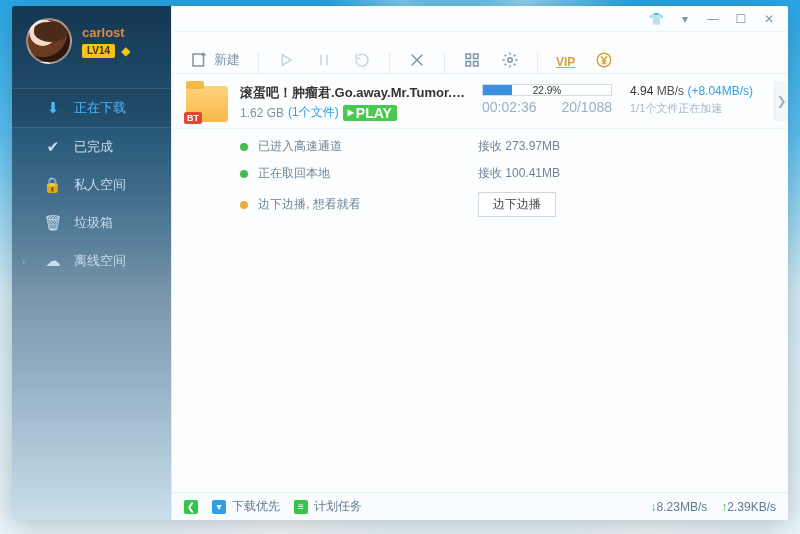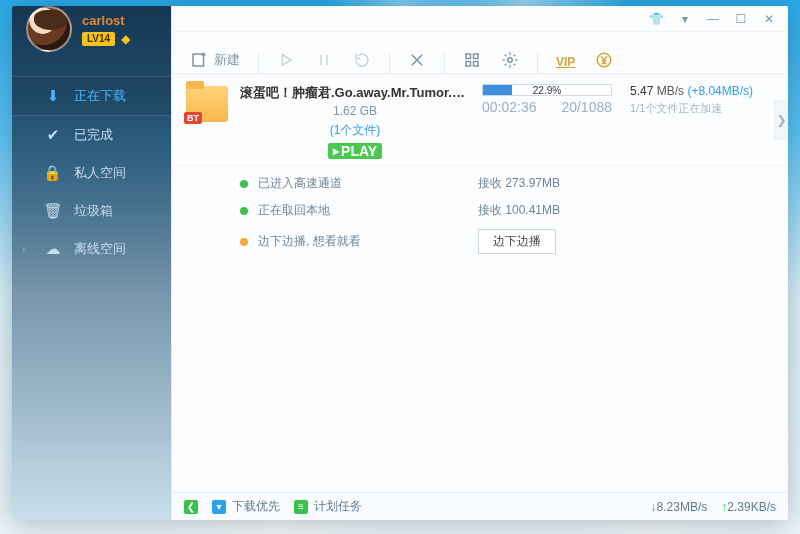--- a/index.html
+++ b/index.html
@@ -28,21 +28,21 @@
 
   
   .sidebar {
     width: 204px;
     background: linear-gradient(180deg, rgba(18,38,60,0.88) 0%, rgba(32,70,104,0.45) 65%, rgba(60,120,160,0.18) 100%);
     color: #cfe7f5;
     backdrop-filter: blur(2px);
     display: flex; flex-direction: column;
     font-size: 13px;
   }
-  .profile { padding: 0 14px 10px; display: flex; gap: 10px; align-items: center; }
+  .profile { padding: 12px 14px 10px; display: flex; gap: 10px; align-items: center; }
   .avatar {
     width: 46px; height: 46px; border-radius: 50%;
     background: radial-gradient(circle at 35% 30%, #f7d9c4 0 32%, #6b3a22 34% 60%, #2d1810 62% 100%);
     border: 2px solid rgba(255,255,255,0.5);
     position: relative; overflow: hidden;
   }
   .avatar::after{ 
     content:""; position:absolute; left:6px; top:2px; width:34px; height:20px;
     background:#4a2a18; border-radius:40% 40% 50% 50%;
   }
@@ -123,21 +123,21 @@
     background:#e4452f; color:#fff; font-size:9px; font-weight:700;
     padding:1px 3px; border-radius:2px;
   }
 
   .task-center { flex:1; min-width:0; }
   .title-row { display:flex; align-items:center; gap:6px; }
   .task-title {
     font-size:13px; color:#333; font-weight:600;
     max-width:230px; white-space:nowrap; overflow:hidden; text-overflow:ellipsis;
   }
-  .size-row { font-size:12px; color:#7f94a6; margin-top:2px; display:flex; gap:4px; align-items:center;flex-direction:column;}
+  .size-row { font-size:12px; color:#7f94a6; margin-top:2px; display:flex; gap:4px; align-items:center;}
   .file-count { color:#2f9fe6; cursor:pointer; }
   .play-badge {
     background:#49c94f; color:#fff; font-size:14px; font-weight:700;
     padding:0 5px; border-radius:2px; display:inline-flex; align-items:center; gap:2px;
   }
   .play-badge::before{content:"▶"; font-size:8px;}
 
   .prog-col { width:130px; }
   .progress {
     width:100%; height:12px; border:1px solid #cfdbe5; background:#fff; position:relative;
@@ -325,21 +325,21 @@
             <span class="pct">22.9%</span>
           </div>
           <div class="prog-meta">
             <span>00:02:36</span>
             <span>20/1088</span>
           </div>
         </div>
 
         <div class="speed-col">
           <div>
-            <span class="speed-main">5.47</span>
+            <span class="speed-main">4.94</span>
             <span class="speed-unit">MB/s</span>
             <span class="speed-boost">(+8.04MB/s)</span>
           </div>
           <div class="speed-sub">1/1个文件正在加速</div>
         </div>
 
         <div class="expander">❯</div>
       </div>
 
       <div class="detail-rows">

